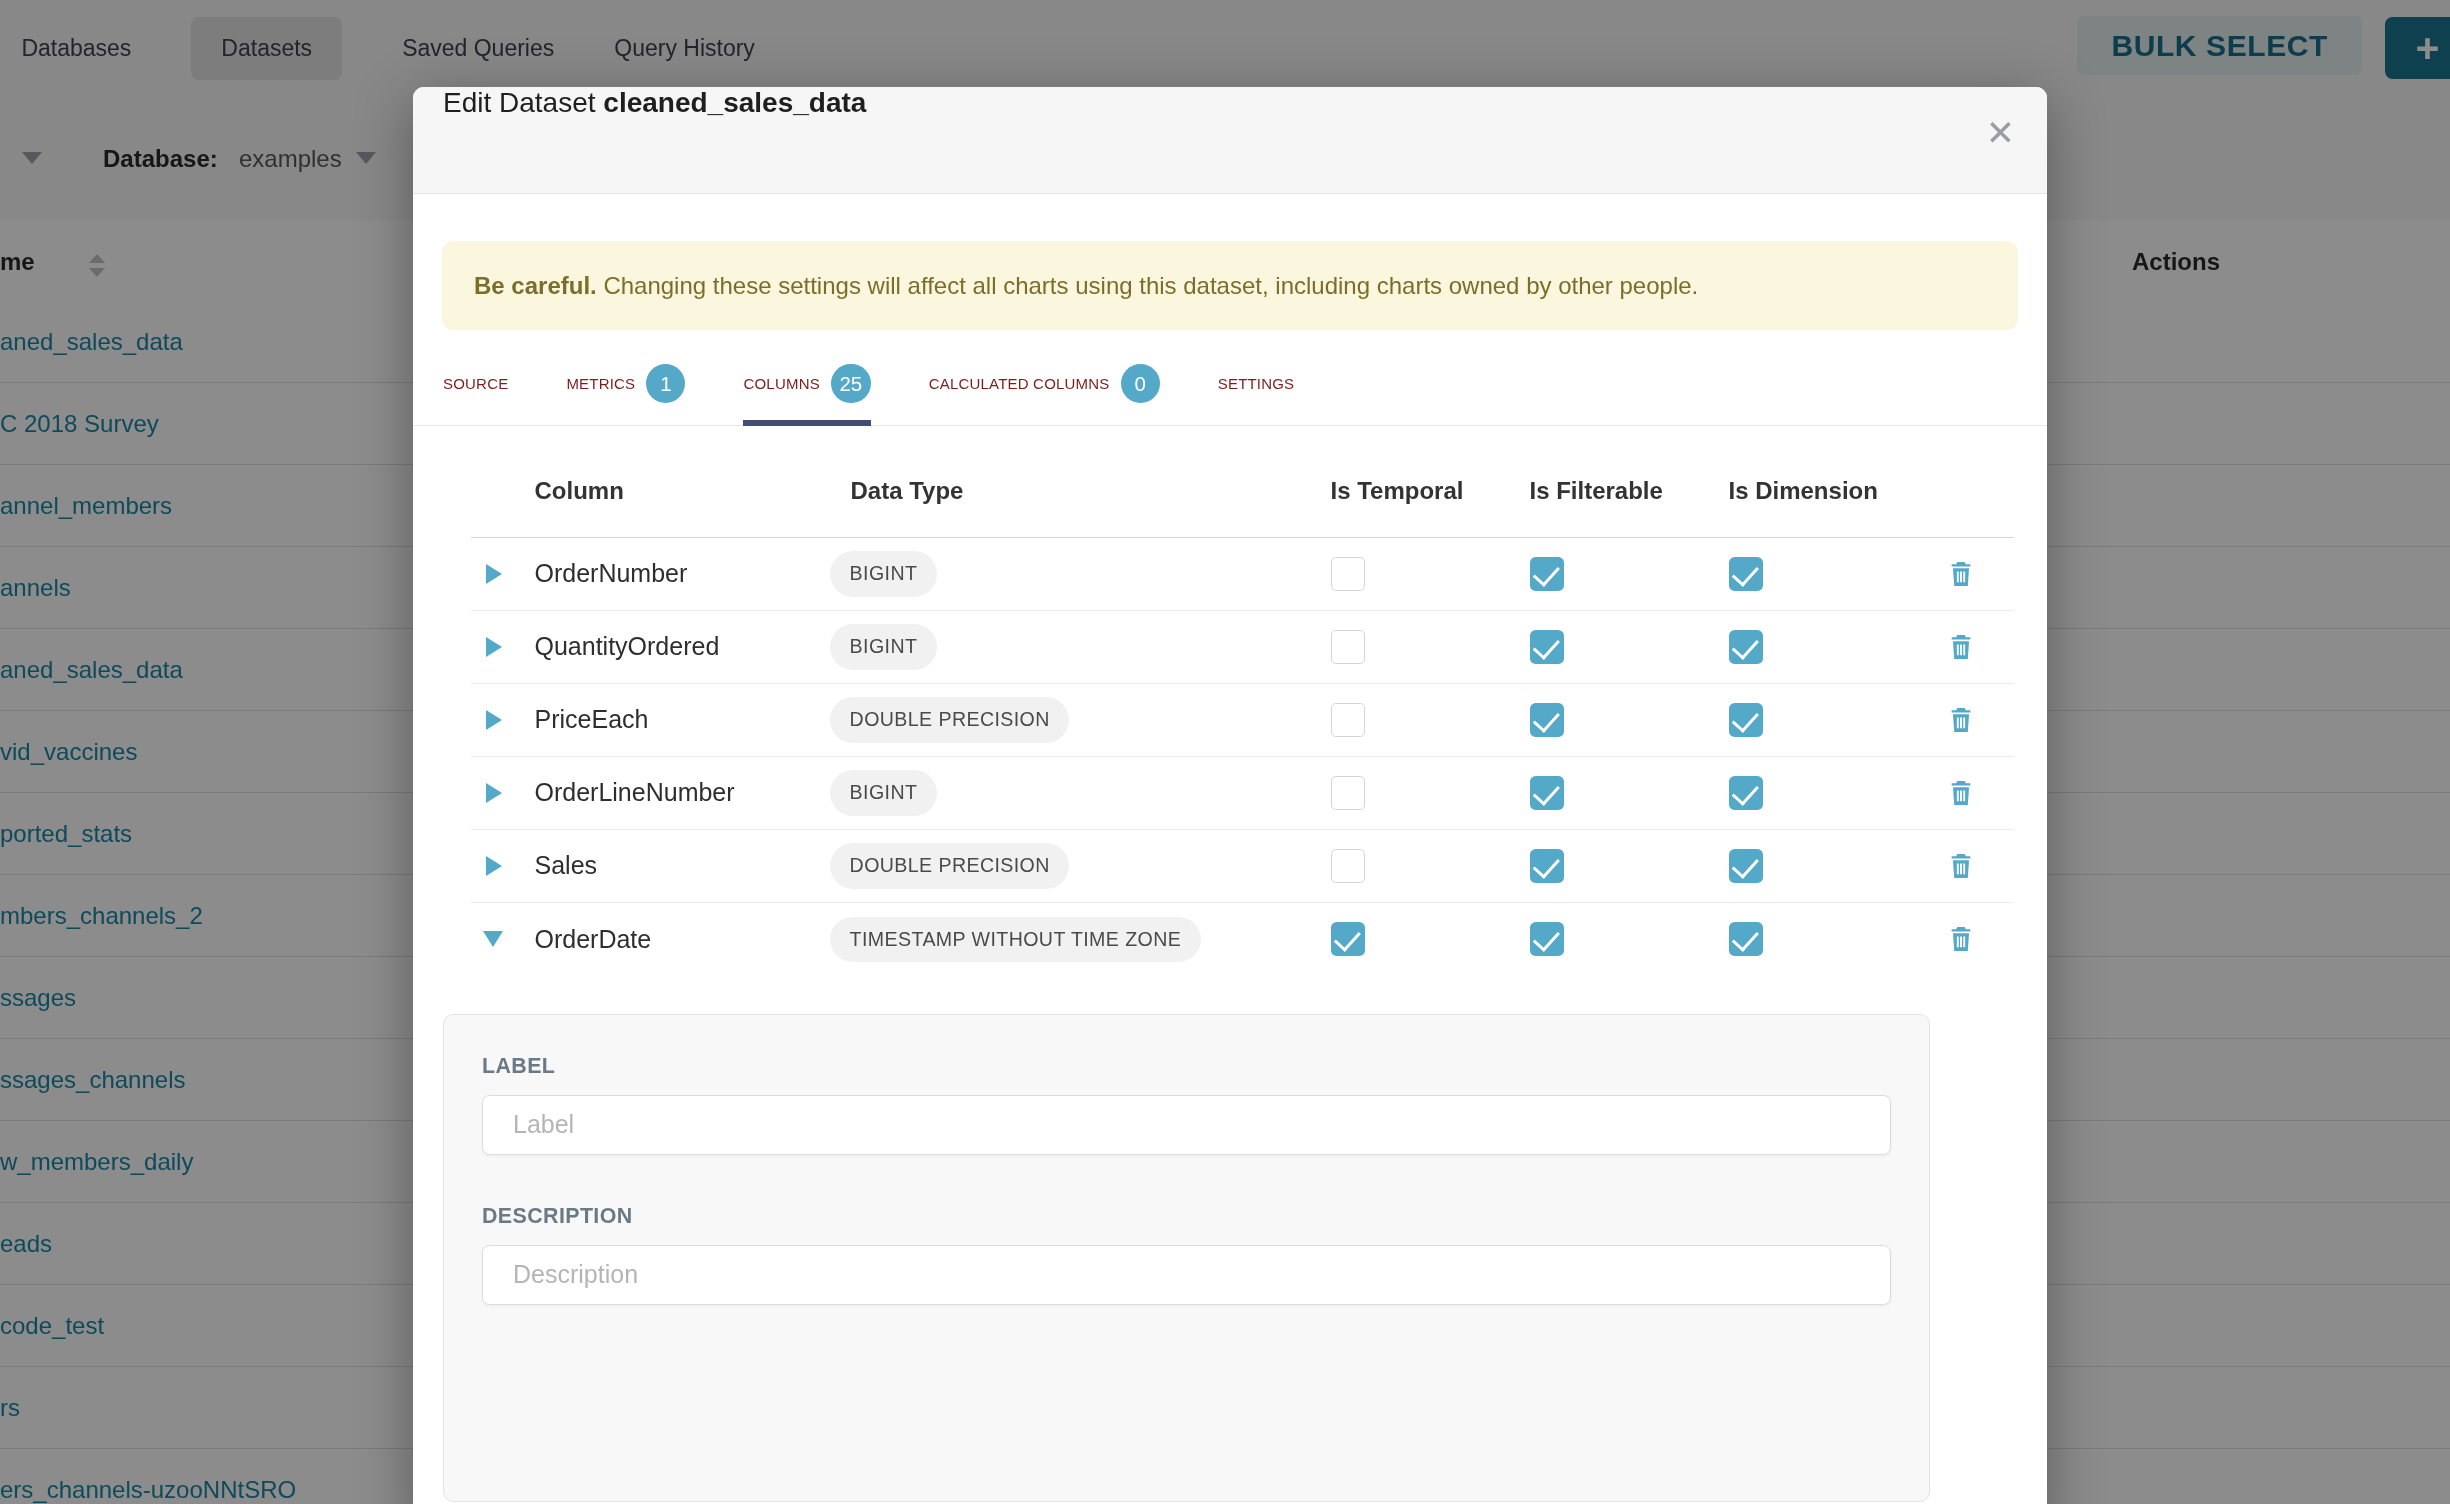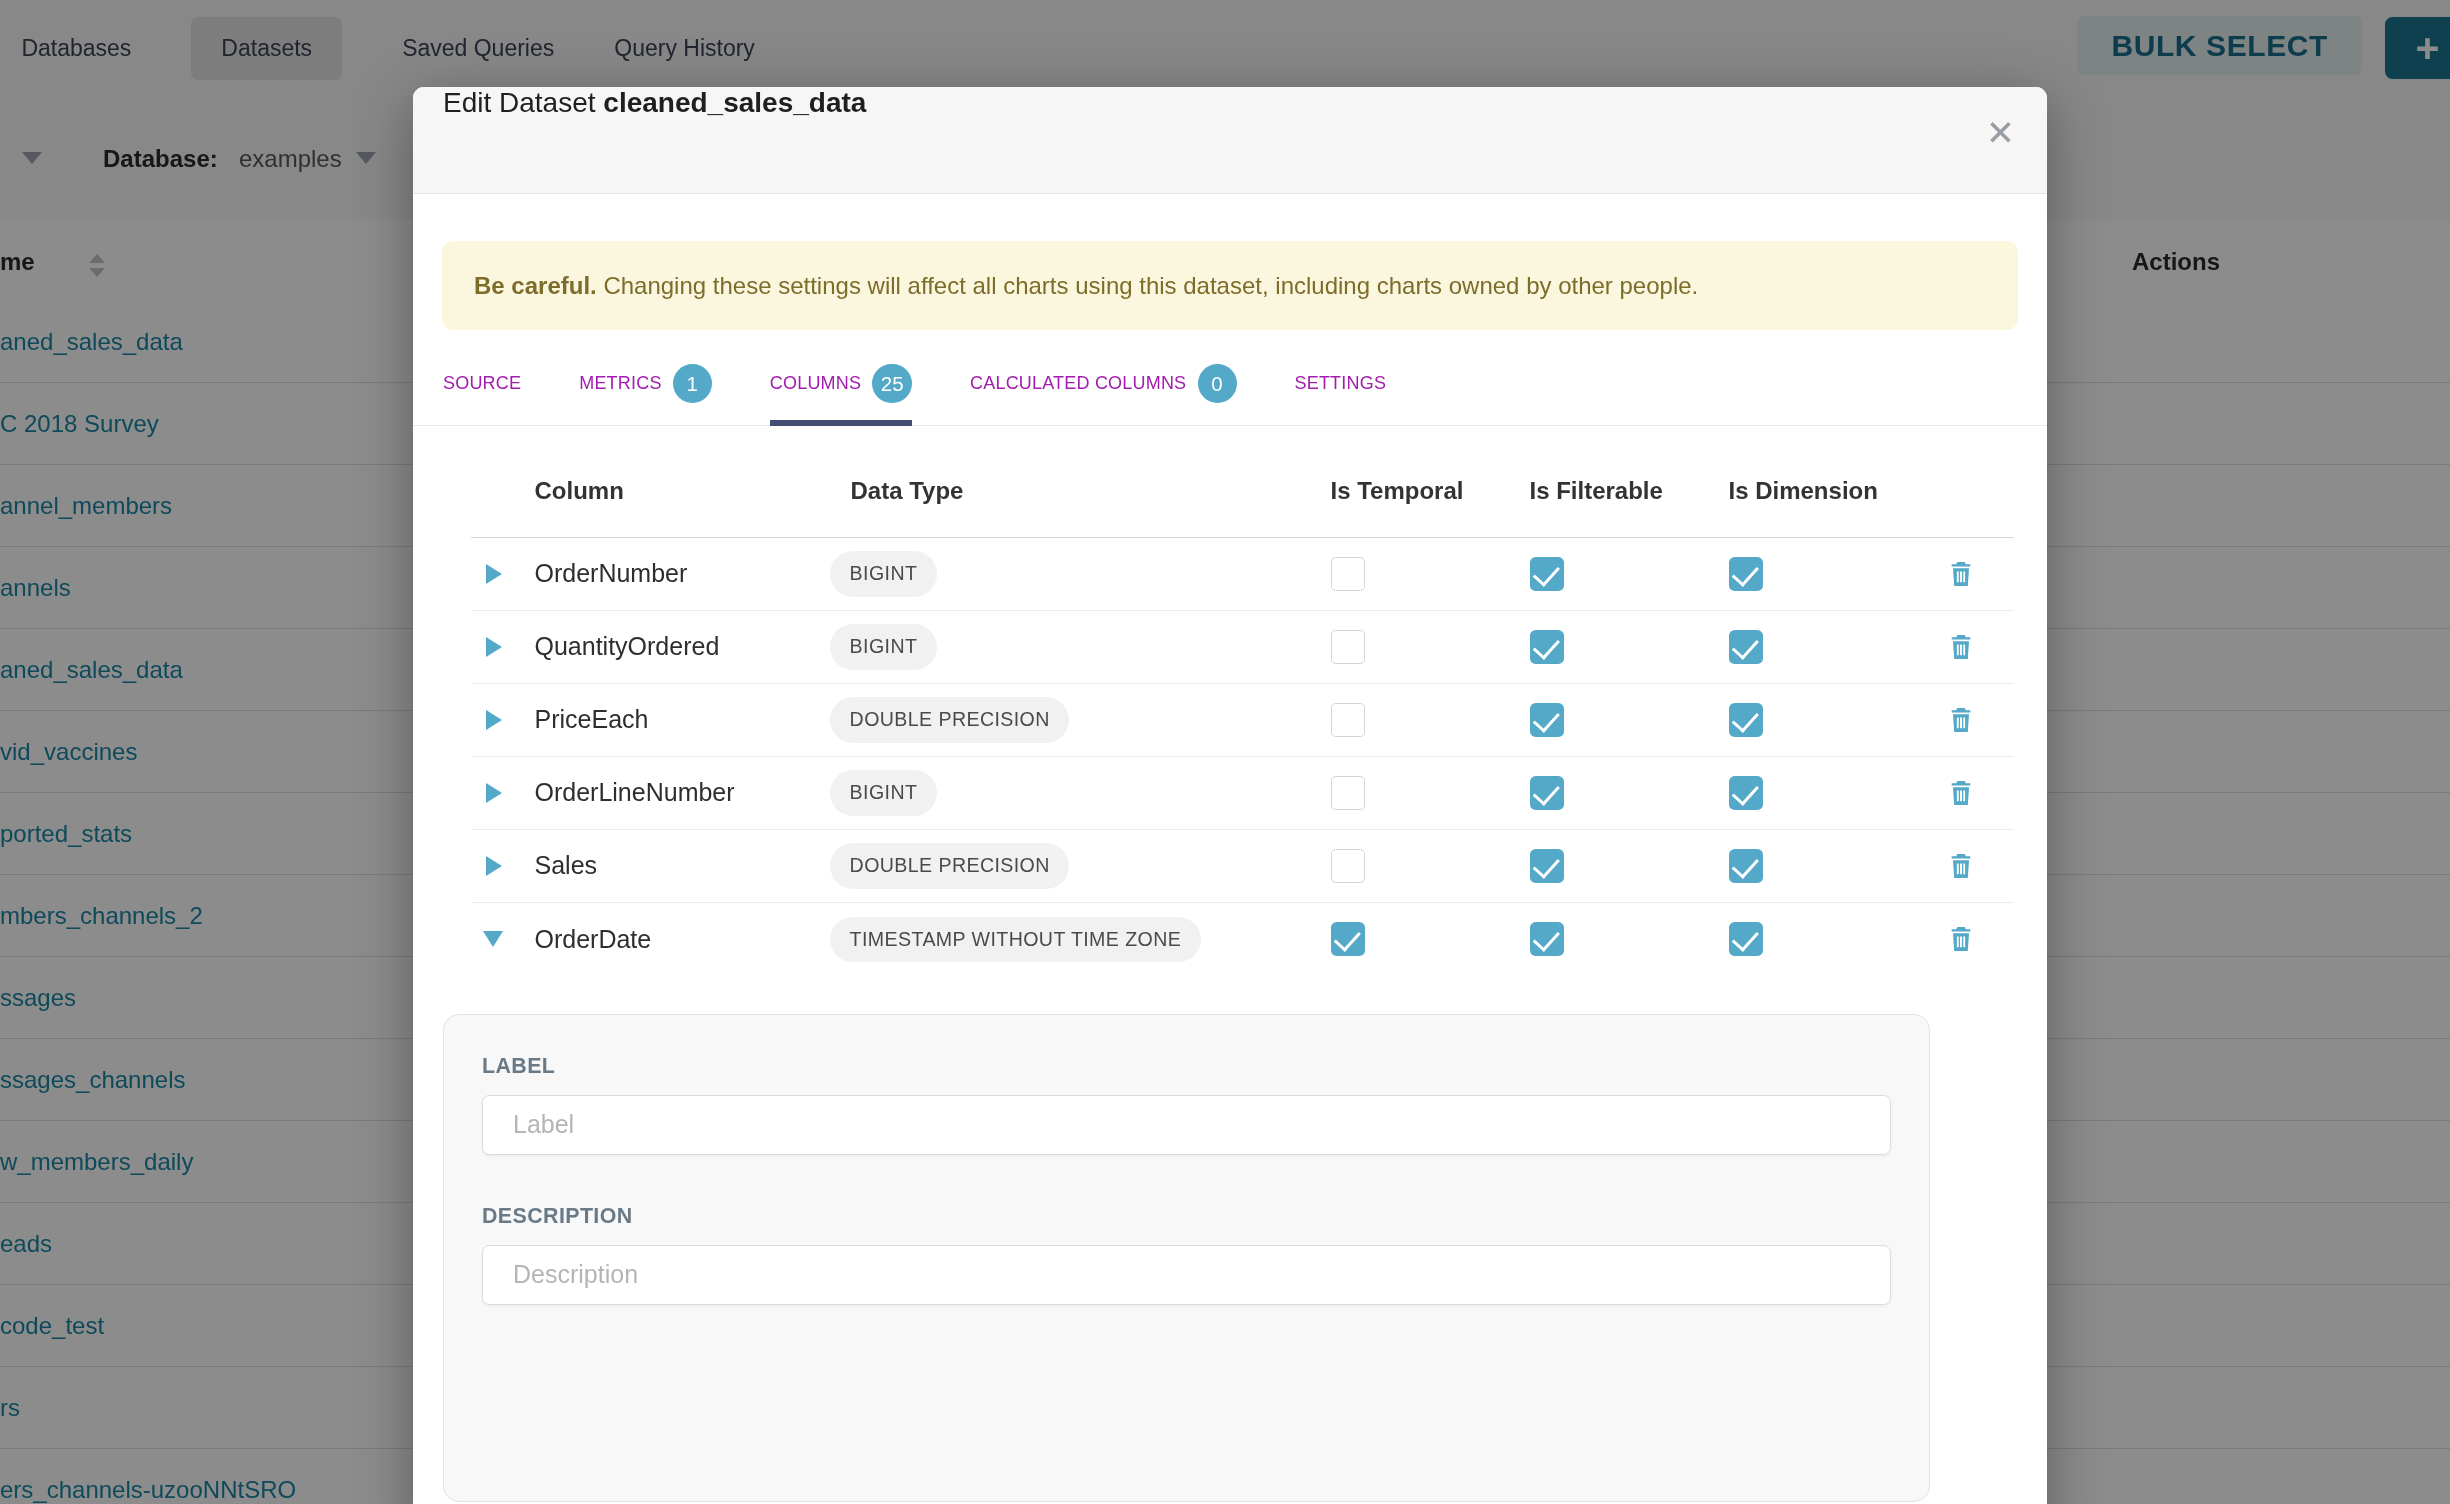--- a/index.html
+++ b/index.html
@@ -45,21 +45,21 @@
   .modal-title { font-size:28px; color:#1F1F1F; font-weight:400; }
   .modal-title b { font-weight:bold; }
   .close-btn { position:absolute; top:28px; right:32px; font-size:35px; color:#989EA4; background:none; border:none; cursor:pointer; line-height:1; font-family:"Liberation Sans",sans-serif; }
 
   .warning { margin:47px 29px 0 29px; height:89px; background:#FBF7DF; border-radius:11px; display:flex; align-items:center; padding:0 32px; }
   .warning-text { font-size:24px; color:#7D6D2A; }
   .warning-text b { font-weight:bold; }
 
   .tabs { margin-top:34px; padding:0 30px; display:flex; gap:58px; border-bottom:0.9px solid #E8E8E8; }
   .tab { position:relative; display:flex; align-items:center; padding-bottom:22.4px; cursor:pointer; }
-  .tab-label { font-size:18px; color:#a21caf; letter-spacing:0.2px; white-space:nowrap; }
+  .tab-label { font-size:15px; color:#7f1d1d; letter-spacing:0.2px; white-space:nowrap; }
   .tab .badge { margin-left:11.2px; min-width:39px; height:39px; border-radius:19.6px; background:#54A8C8; color:#fff; font-size:20.5px;
     display:inline-flex; align-items:center; justify-content:center; padding:0 8.4px; }
   .tab.active::after { content:""; position:absolute; left:0; right:0; bottom:-0.9px; height:6.5px; background:#434E72; }
 
   .cols-table { margin-left:58px; width:1543px; }
   .col-grid { display:grid; grid-template-columns:43px 316px 480px 199px 199px 199px 108px; align-items:center; }
   .cols-head { height:93px; margin-top:18.6px; border-bottom:1.9px solid #D6D6D6; }
   .cols-head .h { font-size:24px; font-weight:600; color:#333; padding-left:20.5px; }
   .col-row { height:73px; border-bottom:0.9px solid #ECECEC; }
   .col-row:last-child { border-bottom:none; }
@@ -68,21 +68,21 @@
   .col-name { font-size:25px; color:#2E2E2E; padding-left:20.5px; }
   .pill { display:inline-block; background:#F1F1F1; border-radius:931px; padding:11.2px 19.6px; font-size:19.6px; color:#4A4A4A; letter-spacing:0.4px; white-space:nowrap; }
   .cbcell { padding-left:20.5px; }
   .cb { width:34px; height:34px; border-radius:5.6px; position:relative; cursor:pointer; }
   .cb.checked { background:#54A8C8; }
   .cb.checked::after { content:""; position:absolute; left:9.3px; top:3.7px; width:12px; height:20.5px; border:solid #fff; border-width:0 3.7px 3.7px 0; transform:rotate(42deg); }
   .cb.un { background:#fff; border:1.9px solid #D4D4D4; border-radius:4.7px; }
   .trashcell { display:flex; justify-content:center; }
   .trash { cursor:pointer; }
 
-  .detail-panel { margin:38px 0 0 30px; width:1487px; height:488px; background:#F8F8F8; border:0.9px solid #E3E3E3; border-radius:16px; padding:39px 38px; }
+  .detail-panel { margin:38px 0 0 30px; width:1487px; height:488px; background:#F8F8F8; border:0.9px solid #E3E3E3; border-radius:10px; padding:39px 38px; }
   .field-label { font-size:21.4px; font-weight:600; color:#6A7986; letter-spacing:0.4px; display:flex; align-items:center; }
   .field-input { margin-top:16px; width:100%; height:60px; background:#fff; border:0.9px solid #DBDBDB; border-radius:7.5px; padding:0 30px;
     font-size:25px; color:#333; font-family:"Liberation Sans",sans-serif; box-shadow:0 1.9px 2.8px rgba(0,0,0,0.04); outline:none; }
   .field-input::placeholder { color:#B5B5B5; }
   .field-group { margin-top:49px; }
   .field-group:first-child { margin-top:0; }
   .info-icon { margin-left:11.2px; width:23px; height:23px; border-radius:50%; background:#73828E; color:#fff; font-size:16px; font-weight:bold;
     display:inline-flex; align-items:center; justify-content:center; cursor:pointer; font-style:normal; }
 </style>
 </head>

